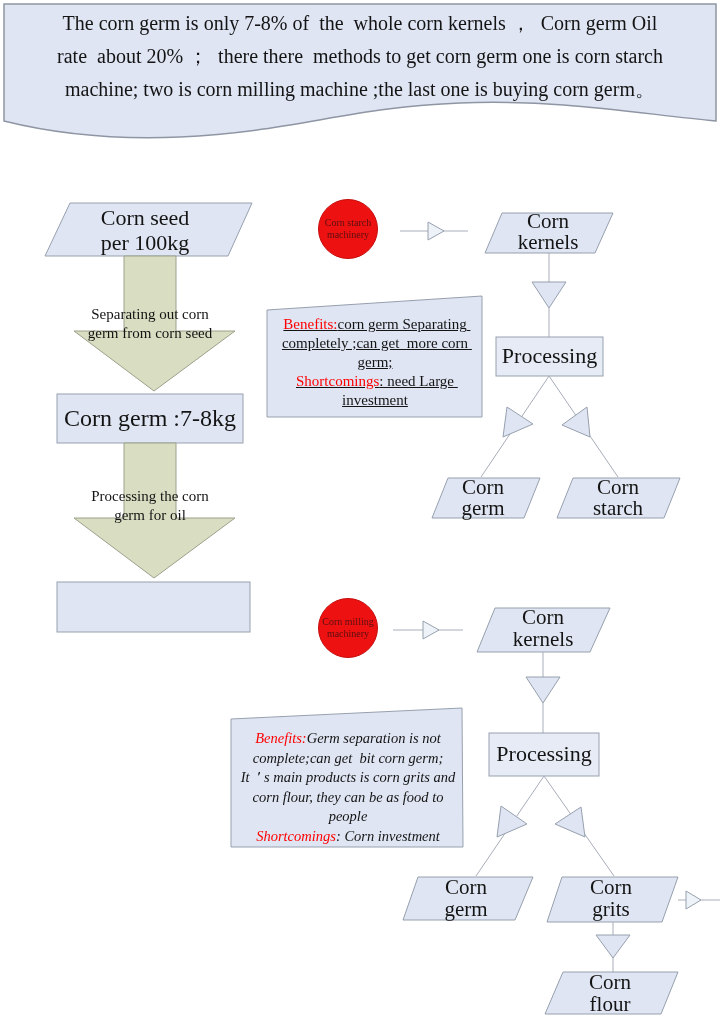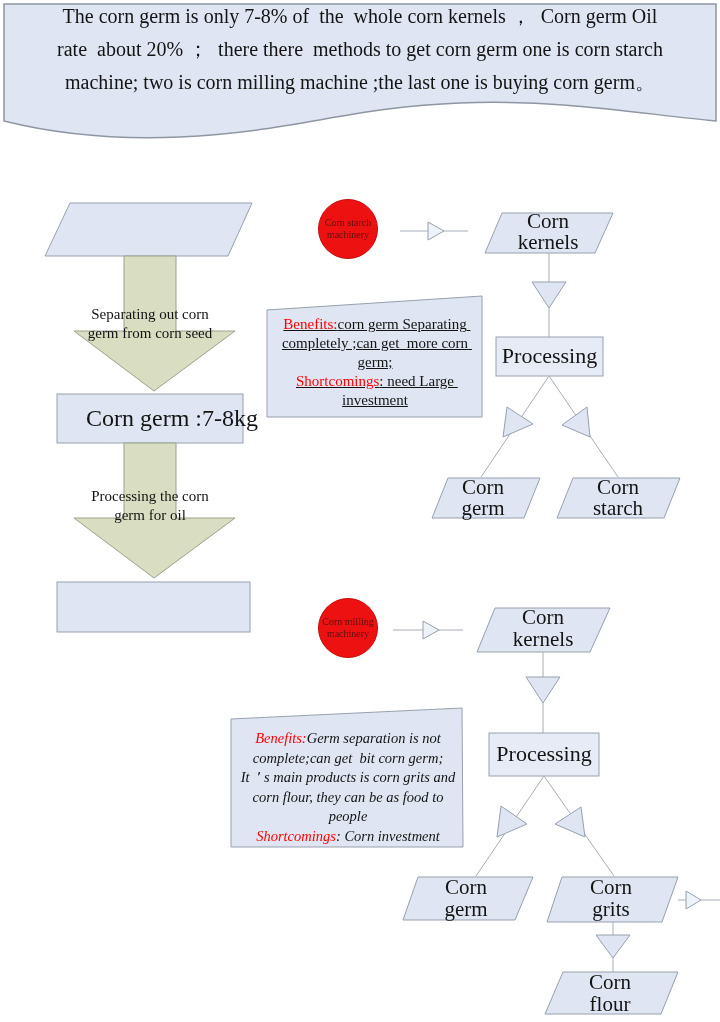--- a/index.html
+++ b/index.html
@@ -5,24 +5,24 @@
   html,body{margin:0;padding:0;background:#fff;}
   .page{
     position:relative;width:720px;height:1022px;overflow:hidden;
     background:#ffffff;color:#141414;
     font-family:"Liberation Serif","DejaVu Serif",serif;
   }
   .page svg.canvas{position:absolute;left:0;top:0;}
   .txt{position:absolute;text-align:center;white-space:pre-wrap;}
   .red{color:#ff0000;}
 
-  .banner-text{left:9px;top:0;width:702px;font-size:20px;line-height:33px;}
+  .banner-text{left:9px;top:7px;width:702px;font-size:20px;line-height:33px;}
   .corn-seed-lbl{left:45px;top:205px;width:200px;font-size:22px;line-height:25px;}
   .arrow1-lbl{left:55px;top:305px;width:190px;font-size:15px;line-height:19px;}
-  .corn-germ-box-lbl{left:57px;top:403px;width:186px;font-size:24px;line-height:31px;padding-left:22px;}
+  .corn-germ-box-lbl{left:57px;top:403px;width:186px;font-size:24px;line-height:31px;}
   .arrow2-lbl{left:55px;top:487px;width:190px;font-size:15px;line-height:19px;}
   .corn-oil-lbl{left:57px;top:584px;width:193px;font-size:24px;line-height:25px;}
   .machine-lbl{width:64px;font-size:10px;line-height:12px;color:#5a1010;}
   .machine1-lbl{left:316px;top:217px;}
   .machine2-lbl{left:316px;top:616px;}
   .kernels1-lbl{left:489px;top:211px;width:118px;font-size:21px;line-height:21px;}
   .proc1-lbl{left:496px;top:343px;width:107px;font-size:22px;line-height:26px;}
   .germ1-lbl{left:430px;top:477px;width:106px;font-size:21px;line-height:21px;}
   .starch1-lbl{left:557px;top:477px;width:122px;font-size:21px;line-height:21px;}
   .benefits1-lbl{left:272px;top:315px;width:206px;font-size:15px;line-height:19px;text-decoration:underline;}
@@ -84,20 +84,22 @@
     <polygon points="596,935 630,935 613,958" fill="#dfe5f2" stroke="#97a0ae"></polygon>
     <line x1="613" y1="958" x2="613" y2="972" stroke="#a7adb8"></line>
     <polygon points="563,972 678,972 661,1014 545,1014" fill="#dfe5f2" stroke="#97a0ae"></polygon>
     <polygon points="231,719 462,708 463,847 231,847" fill="#dfe5f2" stroke="#97a0ae"></polygon>
   </svg>
 
   <div class="txt banner-text">The corn germ is only 7-8% of  the  whole corn kernels ，  Corn germ Oil
 rate  about 20% ；  there there  methods to get corn germ one is corn starch
 machine; two is corn milling machine ;the last one is buying corn germ。</div>
 
+  <div class="txt corn-seed-lbl">Corn seed
+per 100kg</div>
   <div class="txt arrow1-lbl">Separating out corn
 germ from corn seed</div>
   <div class="txt corn-germ-box-lbl">Corn germ :7-8kg</div>
   <div class="txt arrow2-lbl">Processing the corn
 germ for oil</div>
 
   <div class="txt machine-lbl machine1-lbl">Corn starch
 machinery</div>
   <div class="txt kernels1-lbl">Corn
 kernels</div>

